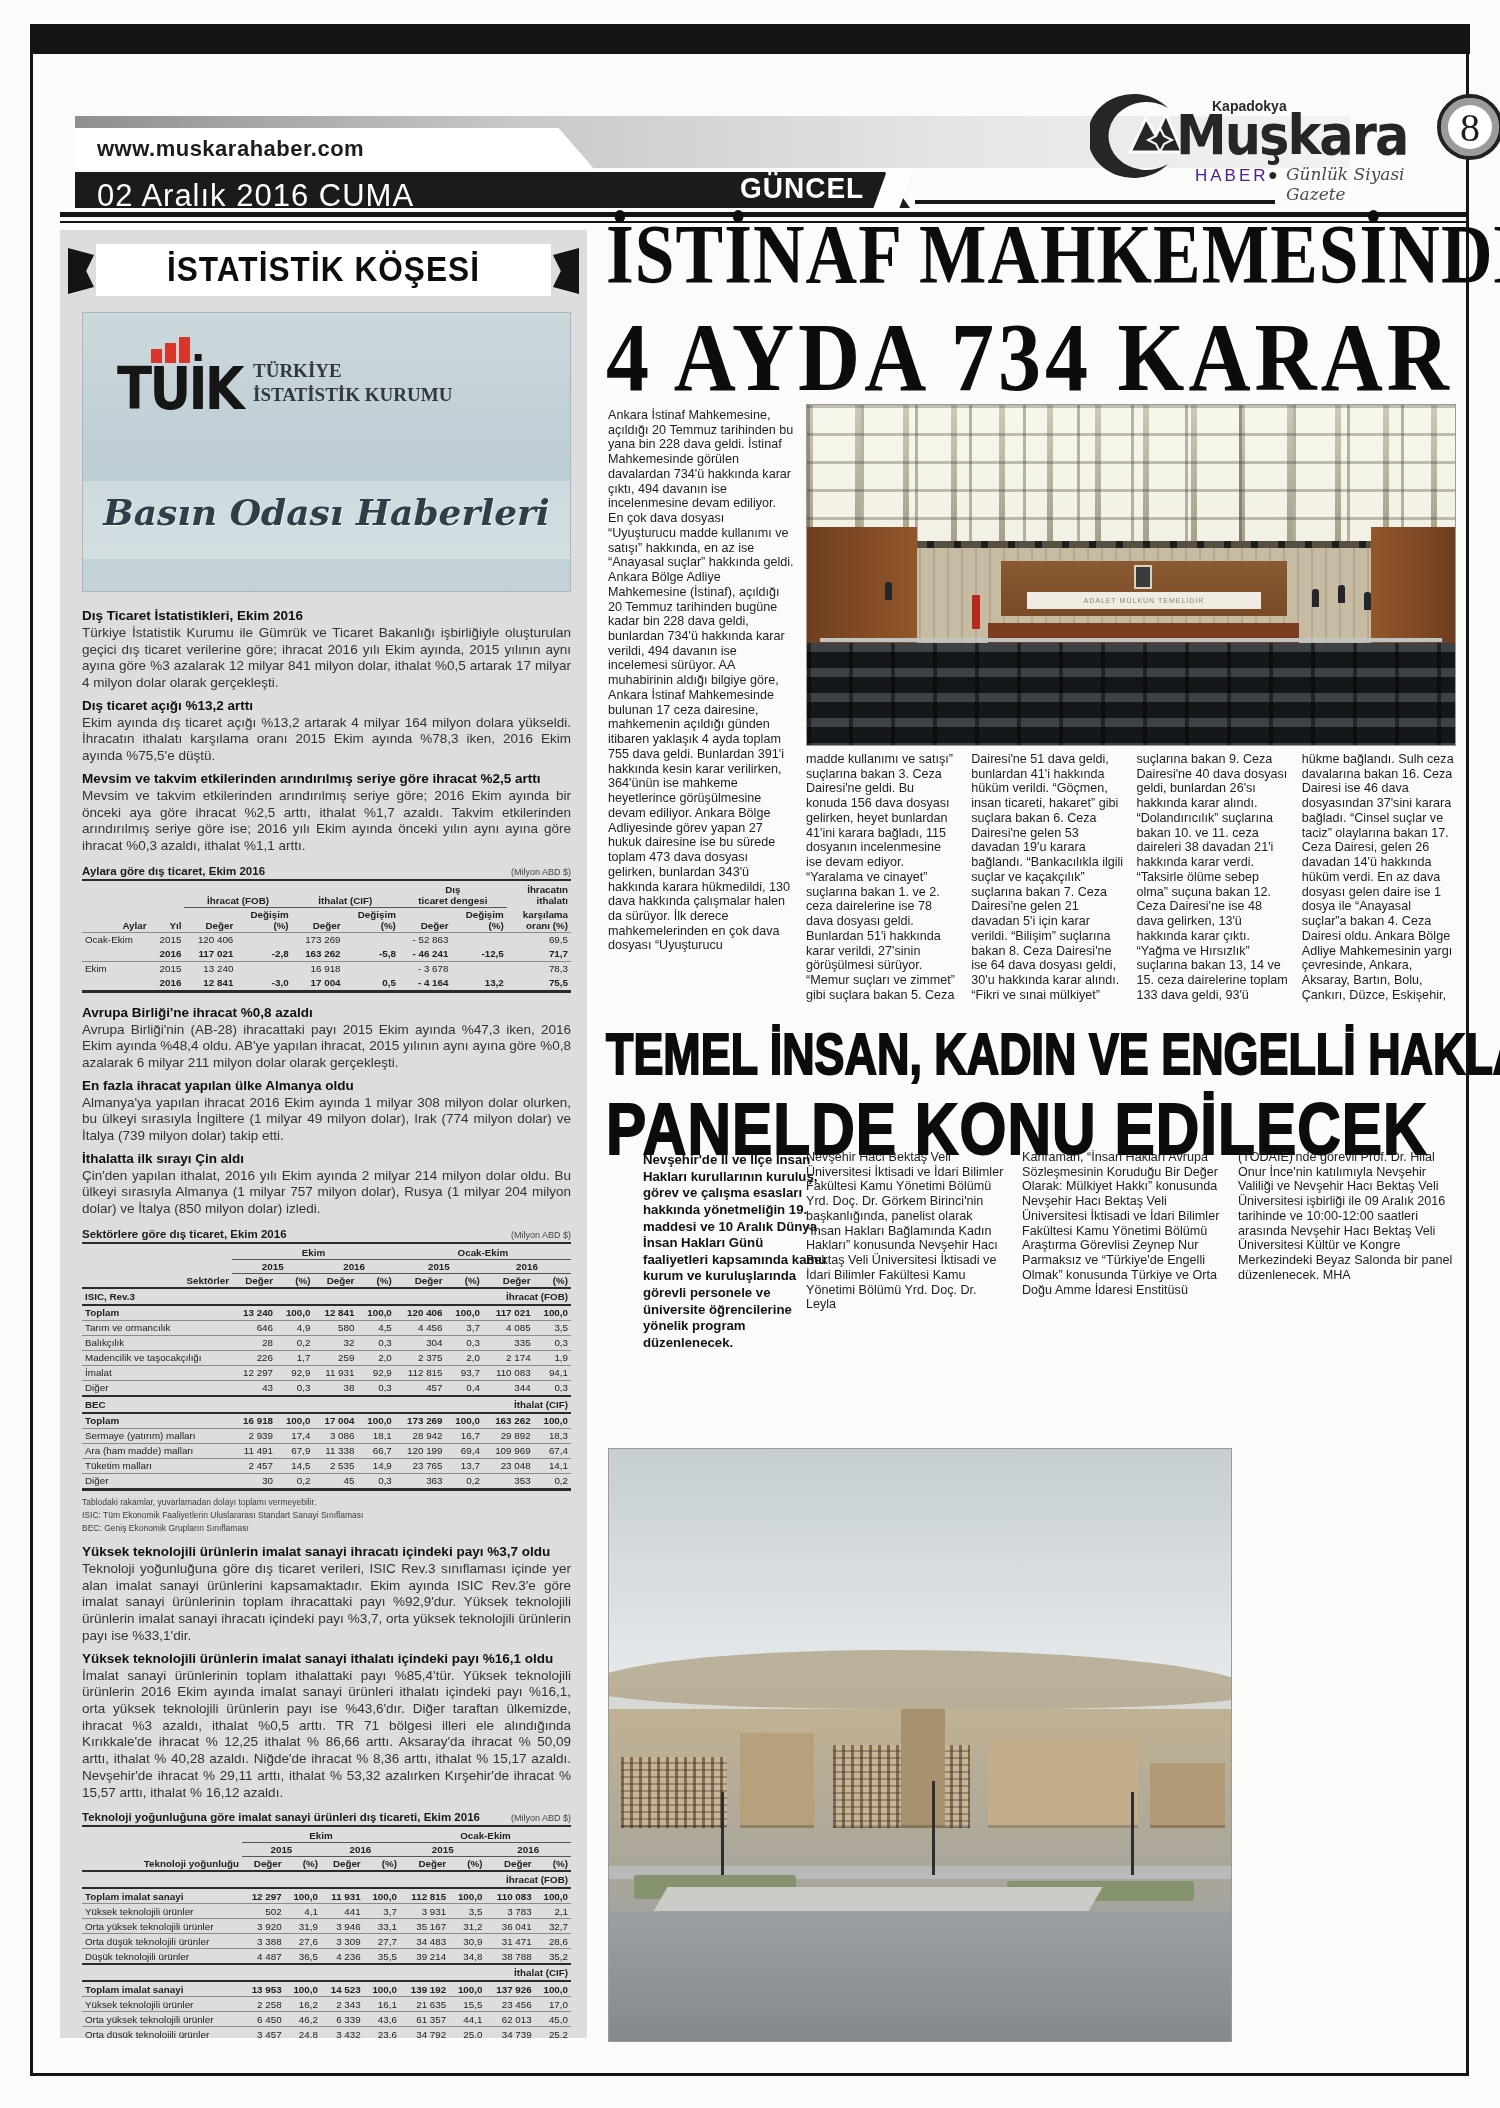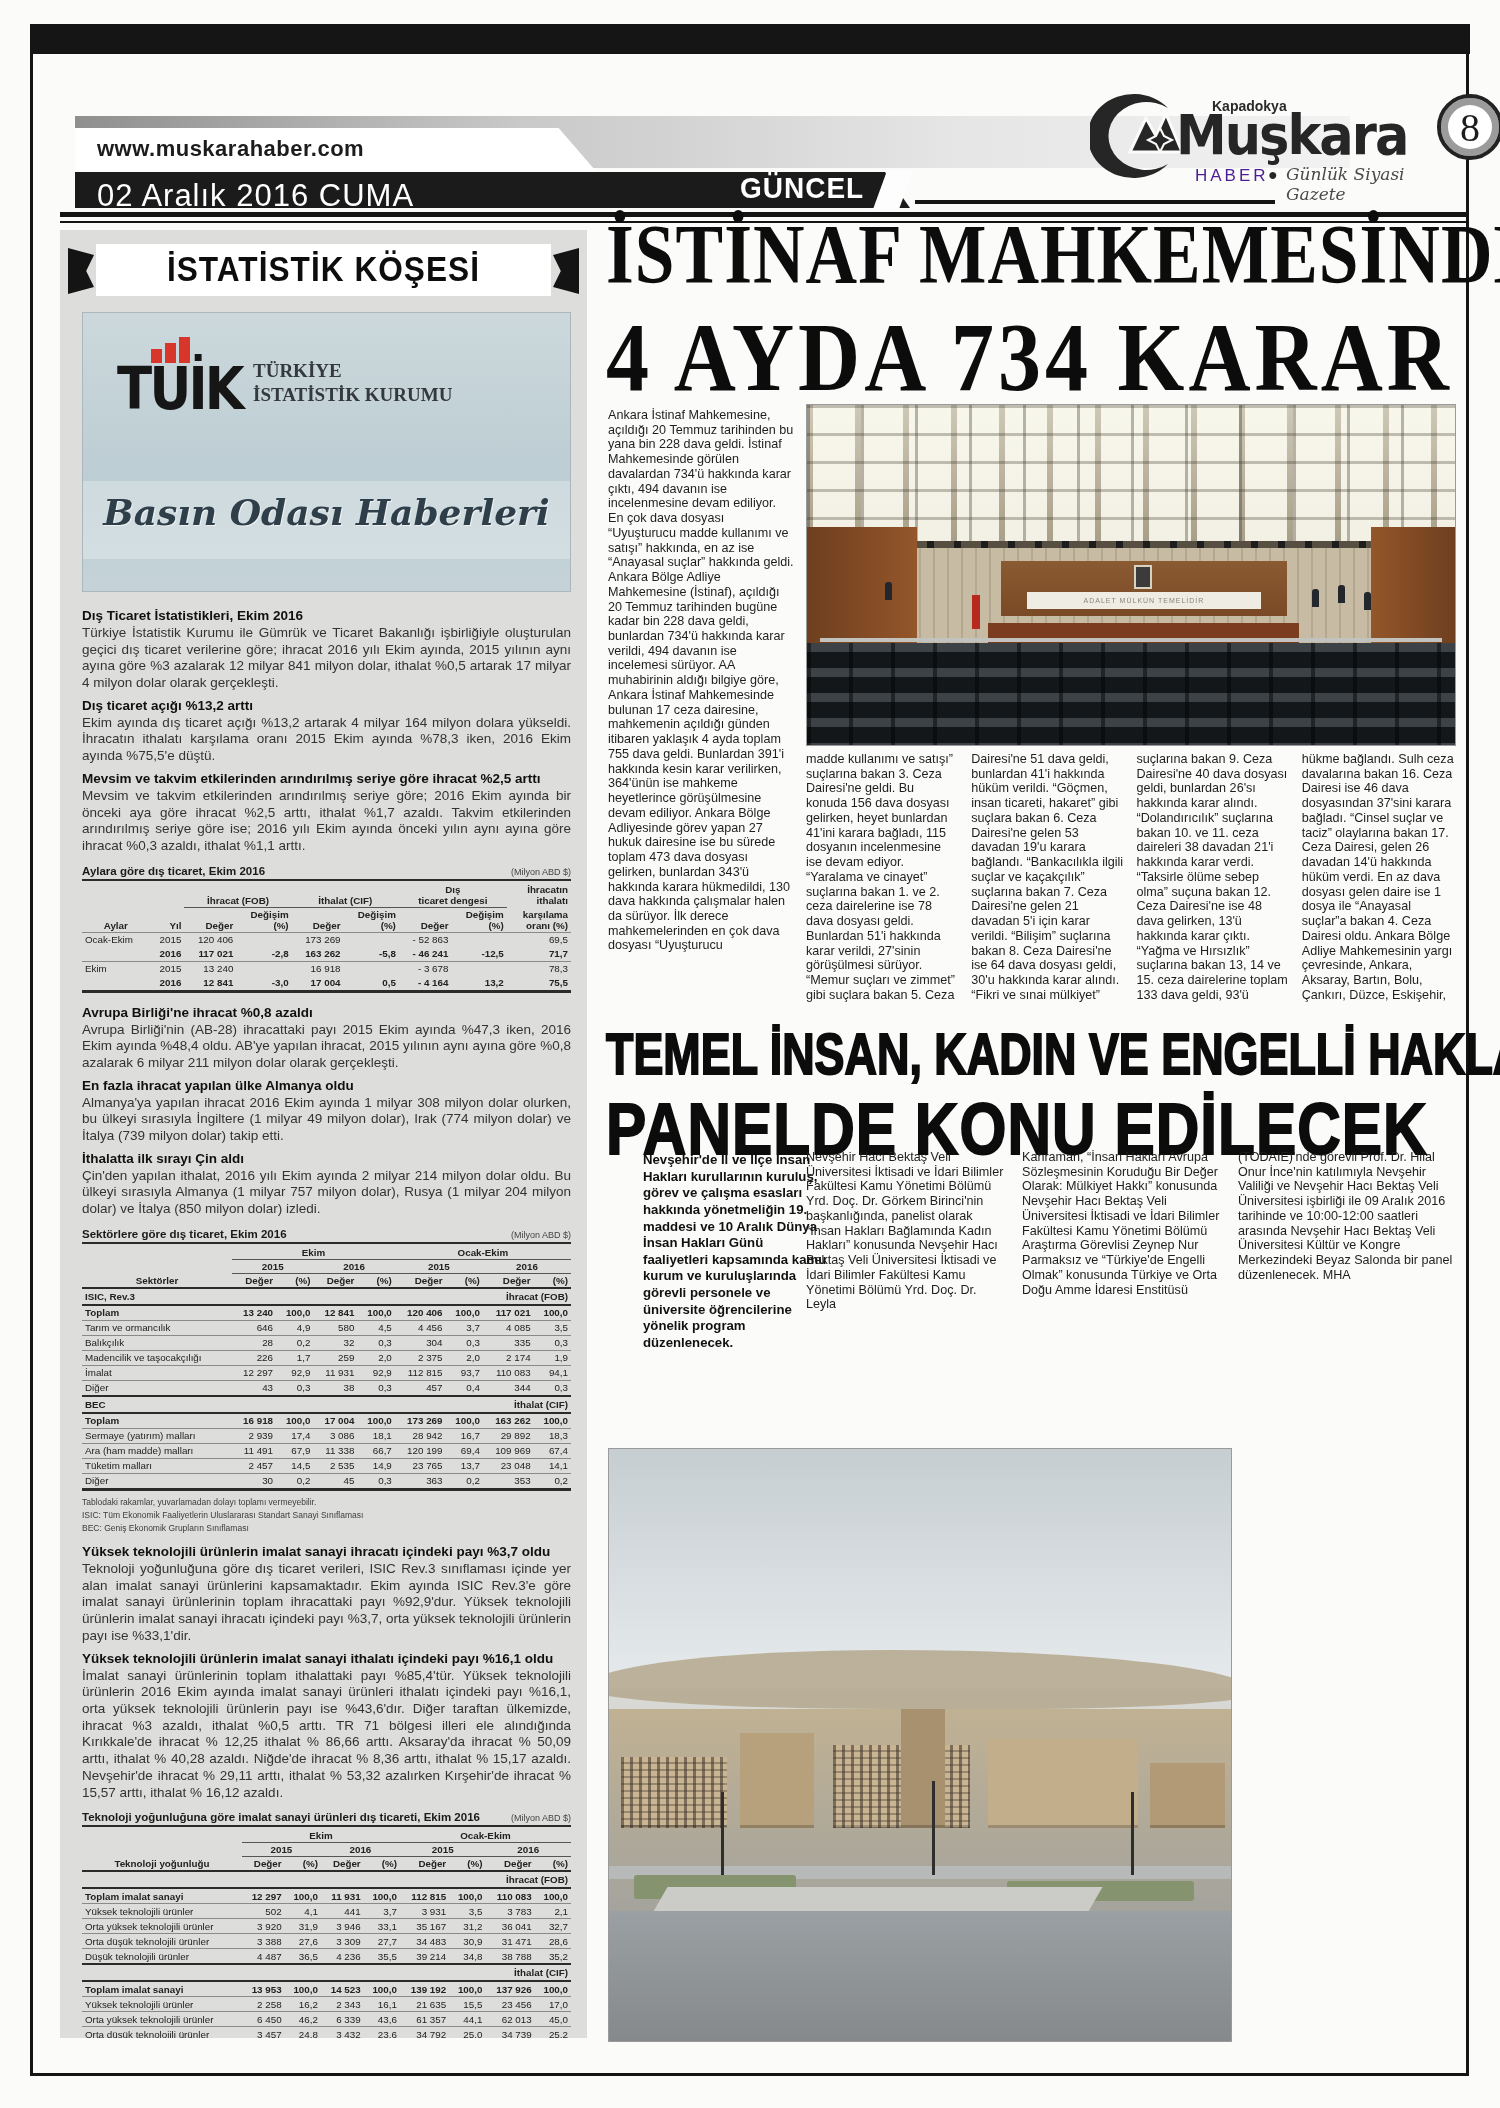--- a/index.html
+++ b/index.html
@@ -65,21 +65,21 @@
   .sb p{margin:0 0 6px 0;font-size:13.5px;line-height:1.24;color:#333;text-align:justify;}
   
   .twrap{margin:10px 0 12px 0;}
   .t-cap{display:flex;justify-content:space-between;align-items:flex-end;border-bottom:2px solid #2b2b2b;
          padding-bottom:2px;margin-bottom:2px;}
   .t-title{font-size:11.5px;font-weight:bold;color:#1a1a1a;}
   .t-unit{font-size:9px;color:#444;}
   table.dtable{width:100%;border-collapse:collapse;font-size:9.8px;color:#222;border-bottom:3px solid #2b2b2b;}
   .dtable th{font-weight:bold;text-align:right;padding:1px 3px;white-space:pre-line;vertical-align:bottom;}
   .dtable th.grp{text-align:center;border-bottom:1px solid #555;}
-  .dtable th:first-child{text-align:center;}
+  .dtable th:first-child{text-align:right;}
   .dtable td{padding:1.5px 3px;text-align:right;white-space:nowrap;}
   .dtable td.lbl{text-align:left;white-space:normal;}
   .dtable tr.b td{font-weight:bold;}
   .dtable tr.ps td{border-top:1px solid #8a8a8a;}
   .dtable tr.sec td{font-weight:bold;border-top:2px solid #2b2b2b;border-bottom:2px solid #2b2b2b;padding:2px 3px;}
   .dtable tr.sec td.r{text-align:right;}
   .fnote{font-size:8.5px;color:#3c3c3c;line-height:1.3;margin:-6px 0 10px 0;}
   .fnote div{margin-bottom:2px;}
   
   .h1{position:absolute;left:606px;width:860px;color:#0c0c0c;font-family:"Liberation Serif",serif;

